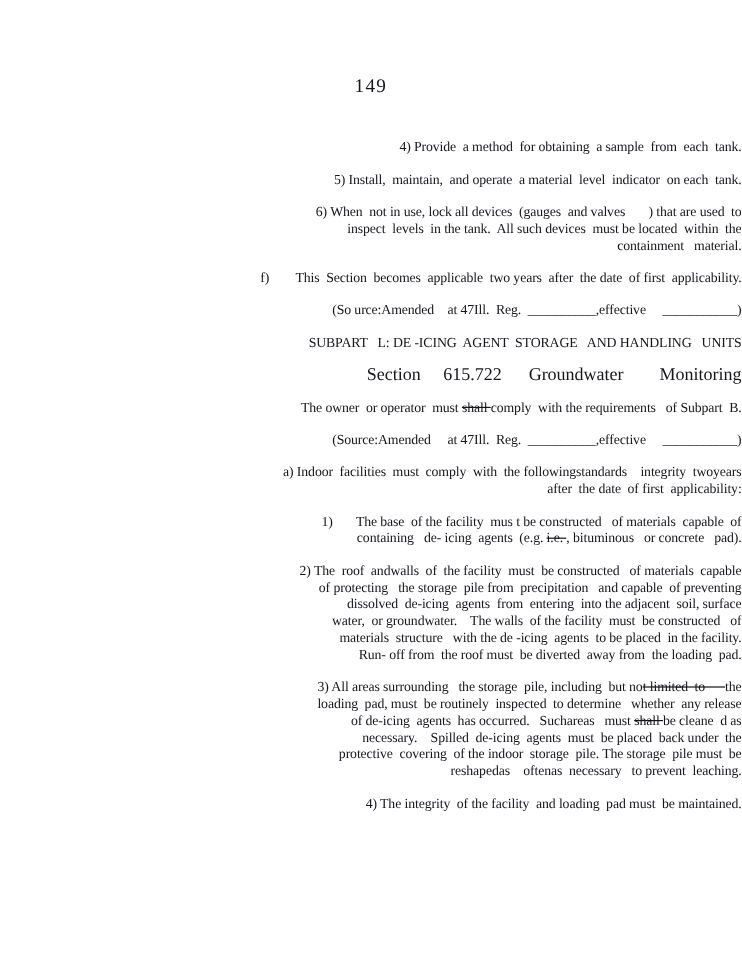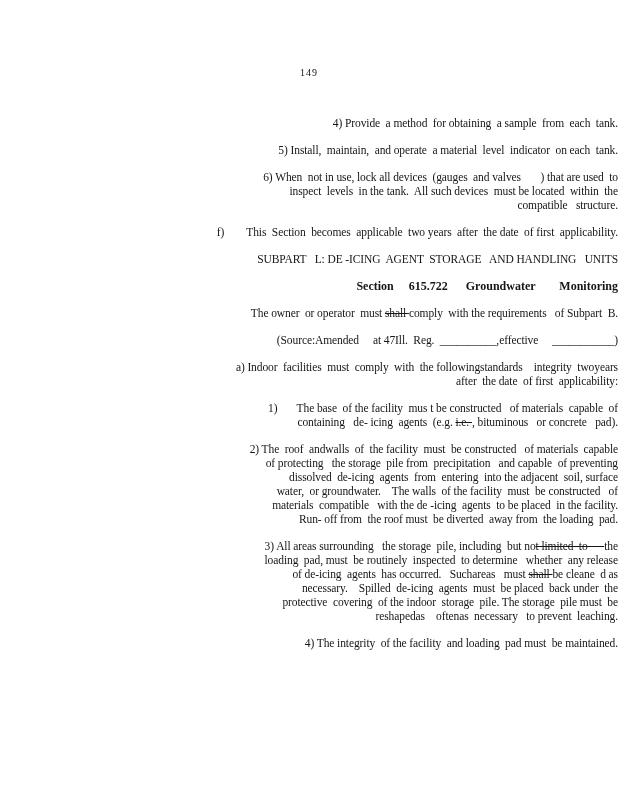--- a/index.html
+++ b/index.html
@@ -12,39 +12,39 @@
     width: 618px;
     height: 800px;
     background: #ffffff;
     overflow: hidden;
     font-family: "Liberation Serif", "DejaVu Serif", serif;
     color: #15151a;
   }
   .page-number {
     padding-top: 66px;
     text-align: center;
-    font-size: 10px;
+    font-size: 16px;
     line-height: 14px;
     letter-spacing: 1px;
   }
   .doc-body {
     margin-top: 36px;
     text-align: right;
   }
   .line {
     min-height: 14px;
     line-height: 14px;
     font-size: 11.5px;
     white-space: pre;
     letter-spacing: -0.1px;
   }
   .gap { margin-top: 13px; }
   .bold-small {
-    font-weight: bold;
-    font-size: 12px;
+    font-weight: normal;
+    font-size: 15px;
     letter-spacing: 0;
   }
   .strike { text-decoration: line-through; }
   
   .ind-section { margin-left: 70px; }
   .ind-f       { margin-left: 76px; }
   .ind-source  { margin-left: 101px; }
   .ind-a       { margin-left: 115px; }
   .ind-subpart { margin-left: 128px; }
   .ind-list    { margin-left: 141px; }
@@ -55,35 +55,36 @@
 </head>
 <body>
 
 <div class="page">
   <div class="page-number">149</div>
   <div class="doc-body">
       <div class="line ind-list"><span>4) Provide  a method  for obtaining  a sample  from  each  tank.</span></div>
       <div class="line ind-list gap"><span>5) Install,  maintain,  and operate  a material  level  indicator  on each  tank.</span></div>
       <div class="line ind-list gap"><span>6) When  not in use, lock all devices  (gauges  and valves       ) that are used  to</span></div>
       <div class="line ind-cont6"><span>inspect  levels  in the tank.  All such devices  must be located  within  the</span></div>
-      <div class="line ind-cont6"><span>compatible   structure.</span></div>
+      <div class="line ind-cont6"><span>containment   material.</span></div>
       <div class="line ind-f gap"><span>f)        This  Section  becomes  applicable  two years  after  the date  of first  applicability.</span></div>
+      <div class="line ind-source gap"><span>(So urce:Amended    at 47Ill.  Reg.  __________,effective     ___________)</span></div>
       <div class="line ind-subpart gap"><span>SUBPART   L: DE -ICING  AGENT  STORAGE   AND HANDLING   UNITS</span></div>
       <div class="line ind-section gap bold-small"><span>Section     615.722      Groundwater        Monitoring</span></div>
       <div class="line ind-section gap"><span>The owner  or operator  must </span><span class="strike">shall </span><span>comply  with the requirements   of Subpart  B.</span></div>
       <div class="line ind-source gap"><span>(Source:Amended     at 47Ill.  Reg.  __________,effective     ___________)</span></div>
       <div class="line ind-a gap"><span>a) Indoor  facilities  must  comply  with  the followingstandards    integrity  twoyears</span></div>
       <div class="line ind-acont"><span>after  the date  of first  applicability:</span></div>
       <div class="line ind-list gap"><span>1)       The base  of the facility  mus t be constructed   of materials  capable  of</span></div>
       <div class="line ind-deep"><span>containing   de- icing  agents  (e.g. </span><span class="strike">i.e. </span><span>, bituminous   or concrete   pad).</span></div>
       <div class="line ind-list gap"><span>2) The  roof  andwalls  of  the facility  must  be constructed   of materials  capable</span></div>
       <div class="line ind-deep"><span>of protecting   the storage  pile from  precipitation   and capable  of preventing</span></div>
       <div class="line ind-deep"><span>dissolved  de-icing  agents  from  entering  into the adjacent  soil, surface</span></div>
       <div class="line ind-deep"><span>water,  or groundwater.    The walls  of the facility  must  be constructed   of</span></div>
-      <div class="line ind-deep"><span>materials  compatible   with the de -icing  agents  to be placed  in the facility.</span></div>
+      <div class="line ind-deep"><span>materials  structure   with the de -icing  agents  to be placed  in the facility.</span></div>
       <div class="line ind-deep"><span>Run- off from  the roof must  be diverted  away from  the loading  pad.</span></div>
       <div class="line ind-list gap"><span>3) All areas surrounding   the storage  pile, including  but no</span><span class="strike">t limited  to      </span><span>the</span></div>
       <div class="line ind-deep"><span>loading  pad, must  be routinely  inspected  to determine   whether  any release</span></div>
       <div class="line ind-deep"><span>of de-icing  agents  has occurred.   Suchareas   must </span><span class="strike">shall </span><span>be cleane  d as</span></div>
       <div class="line ind-deep"><span>necessary.    Spilled  de-icing  agents  must  be placed  back under  the</span></div>
       <div class="line ind-deep"><span>protective  covering  of the indoor  storage  pile. The storage  pile must  be</span></div>
       <div class="line ind-deep"><span>reshapedas    oftenas  necessary   to prevent  leaching.</span></div>
       <div class="line ind-list gap"><span>4) The integrity  of the facility  and loading  pad must  be maintained.</span></div>
     </div>
 </div>

